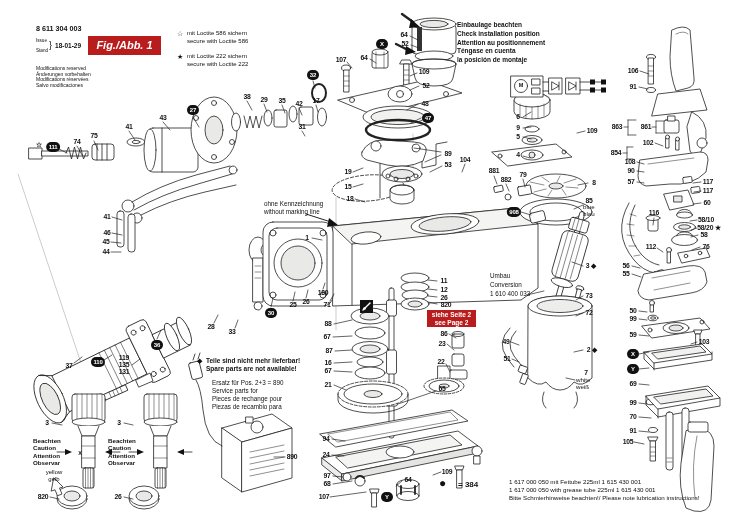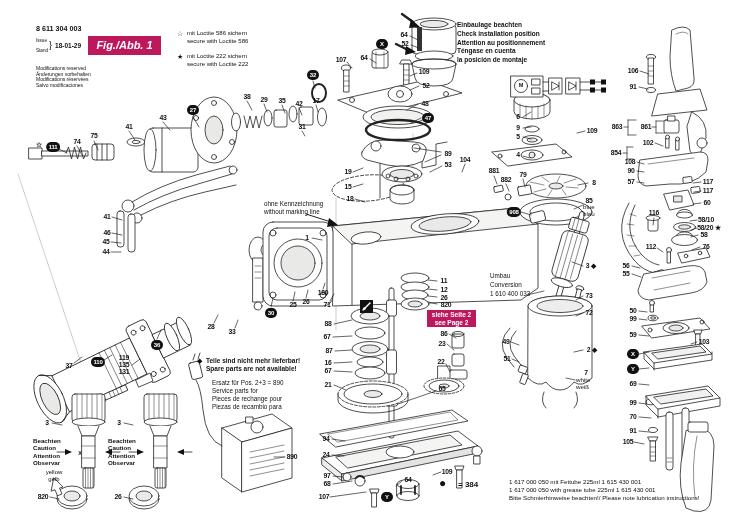--- a/index.html
+++ b/index.html
@@ -6,21 +6,21 @@
   .stage{position:relative;width:750px;height:530px;background:#fff;overflow:hidden;
          font-family:"Liberation Sans",sans-serif;color:#111;}
   .stage svg{position:absolute;left:0;top:0;}
   .layer{position:absolute;left:0;top:0;width:750px;height:530px;}
   .tb{position:absolute;white-space:pre-line;font-size:6.5px;line-height:1.25;color:#111;}
   .plabel{position:absolute;transform:translate(-50%,-50%);font-weight:bold;font-size:6.8px;
           line-height:1;white-space:nowrap;color:#111;letter-spacing:-.2px;}
   .plabel.v-c{background:#111;color:#fff;border-radius:8px;padding:2px 2.5px;font-size:6px;
               min-width:7px;text-align:center;}
   .plabel.v-s{font-size:5.5px;}
-  .blackbox{background:#be185d;color:#fff;display:flex;align-items:center;justify-content:center;}
+  .blackbox{background:#b91c1c;color:#fff;display:flex;align-items:center;justify-content:center;}
   #figbox{left:88px;top:36px;width:73px;height:19px;font-size:11px;font-weight:bold;font-style:italic;}
   #seepage{left:427px;top:310px;width:49px;height:17px;font-size:6.5px;font-weight:bold;
            line-height:1.15;text-align:center;white-space:pre-line;}
   #ordernum{left:36px;top:24px;font-size:7.2px;font-weight:bold;}
   #issuerow{left:36px;top:38px;display:flex;align-items:center;gap:1px;}
   #issuerow .iw{font-size:4.6px;line-height:1.1;}
   #issuerow .br{font-size:9px;}
   #issuerow .dt{font-size:6.5px;font-weight:bold;margin-left:2px;}
   #mods{left:36px;top:66px;font-size:5px;line-height:1.1;}
   .star{position:absolute;font-size:7px;}

